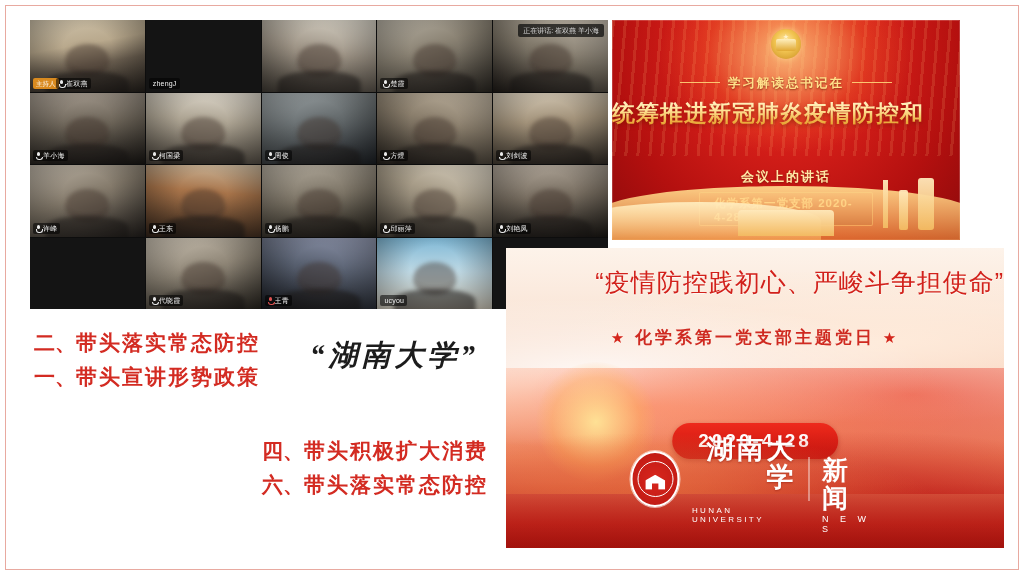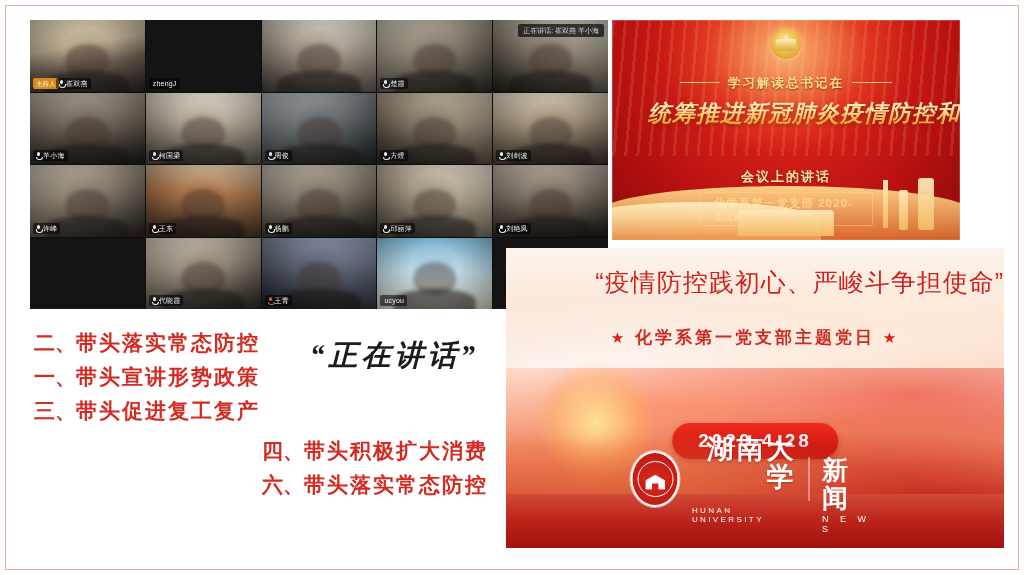--- a/index.html
+++ b/index.html
@@ -64,24 +64,24 @@
         background:radial-gradient(ellipse at 50% 50%,rgba(255,226,150,.65) 0%,rgba(255,160,60,.18) 45%,rgba(255,120,40,0) 72%);}
   .emblem{position:absolute;left:50%;top:9px;transform:translateX(-50%);width:30px;height:30px;
           border-radius:50%;background:radial-gradient(circle at 48% 40%,#ffe9a8 0%,#f2c451 42%,#c98f22 100%);
           box-shadow:0 0 6px rgba(255,220,140,.75);}
   .emblem .em-in{position:absolute;left:50%;top:52%;transform:translate(-50%,-50%);width:20px;height:12px;
           border-radius:2px;background:linear-gradient(180deg,#fff0c0,#e0a832);opacity:.95;}
   .emblem .em-star{position:absolute;left:50%;top:22%;transform:translate(-50%,-50%);color:#fff3cc;font-size:7px;line-height:1;}
   .bn-kicker{position:absolute;left:0;right:0;top:55px;text-align:center;color:#ffe08a;
              font-size:12.5px;letter-spacing:2px;font-weight:bold;text-shadow:0 1px 2px rgba(110,20,0,.7);}
   .bn-kicker .rule{display:inline-block;width:40px;height:1px;background:#ffd479;vertical-align:4px;margin:0 8px;opacity:.9;}
-  .bn-t1,.bn-t2{position:absolute;left:0;right:0;text-align:right;font-weight:bold;letter-spacing:1px;
+  .bn-t1,.bn-t2{position:absolute;left:0;right:0;text-align:left;font-weight:bold;letter-spacing:1px;
         background:linear-gradient(180deg,#fff6cf 4%,#ffe296 40%,#f0b347 72%,#d98f1e 100%);
         -webkit-background-clip:text;background-clip:text;color:transparent;
-        filter:drop-shadow(0 2px 2px rgba(110,18,0,.55));font-style:italic;}
+        filter:drop-shadow(0 2px 2px rgba(110,18,0,.55));}
   .bn-t1{top:78px;font-size:23px;}
   .bn-t2{top:112px;font-size:23px;}
   .bn-t3{position:absolute;left:0;right:0;top:148px;text-align:center;color:#ffe7a6;font-size:13px;
          font-weight:bold;letter-spacing:2px;text-shadow:0 1px 2px rgba(110,20,0,.7);}
   .bn-badge{position:absolute;left:50%;top:172px;transform:translateX(-50%);
             background:linear-gradient(180deg,#c21410,#930c0a);border:1px solid rgba(255,212,130,.55);
             color:#ffe7a8;font-size:11.5px;font-weight:bold;letter-spacing:1px;padding:2.5px 14px;border-radius:2px;}
   .skyline{position:absolute;left:0;right:0;bottom:0;height:74px;}
   .sky-hill{position:absolute;bottom:0;left:-4%;width:108%;height:54px;border-radius:50% 50% 0 0;
             background:linear-gradient(180deg,rgba(255,216,140,.95),rgba(255,170,70,.55));}
@@ -386,23 +386,22 @@
         <span class="en">HUNAN UNIVERSITY</span>
       </div>
       <div class="divider"></div>
       <div class="news">
         <span class="cn">新闻</span>
         <span class="en">N E W S</span>
       </div>
     </div>
   </div>
 
-  <div class="calli-black">“正在讲话”</div>
+  <div class="calli-black">“湖南大学”</div>
   <div class="list-a" id="list-a">
       <div class="li"><span class="num">二、</span><span>带头落实常态防控</span></div>
       <div class="li"><span class="num">一、</span><span>带头宣讲形势政策</span></div>
-      <div class="li"><span class="num">三、</span><span>带头促进复工复产</span></div>
     </div>
   <div class="list-b" id="list-b">
       <div class="li"><span class="num">四、</span><span>带头积极扩大消费</span></div>
       <div class="li"><span class="num">六、</span><span>带头落实常态防控</span></div>
     </div>
 </div>
 
 </body></html>

